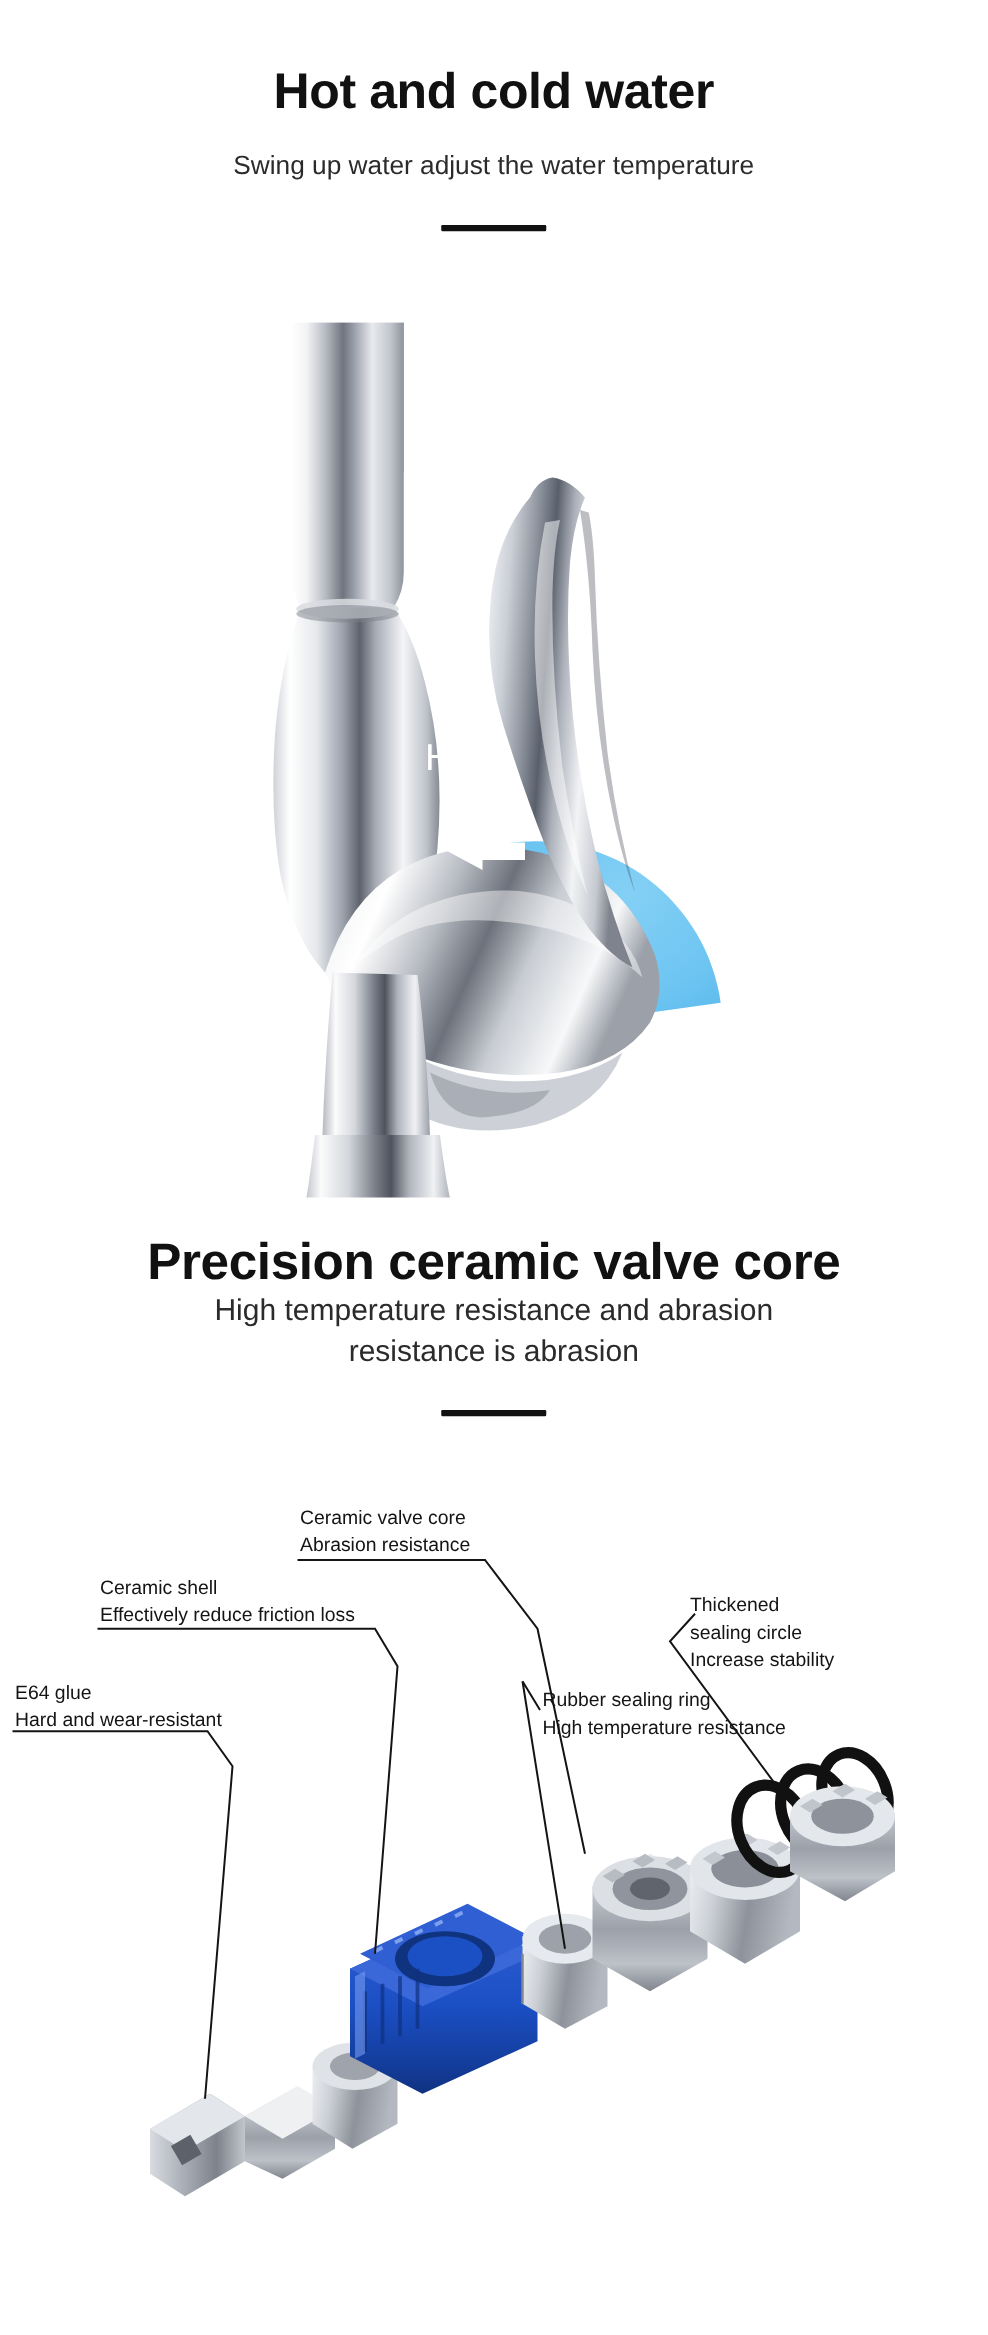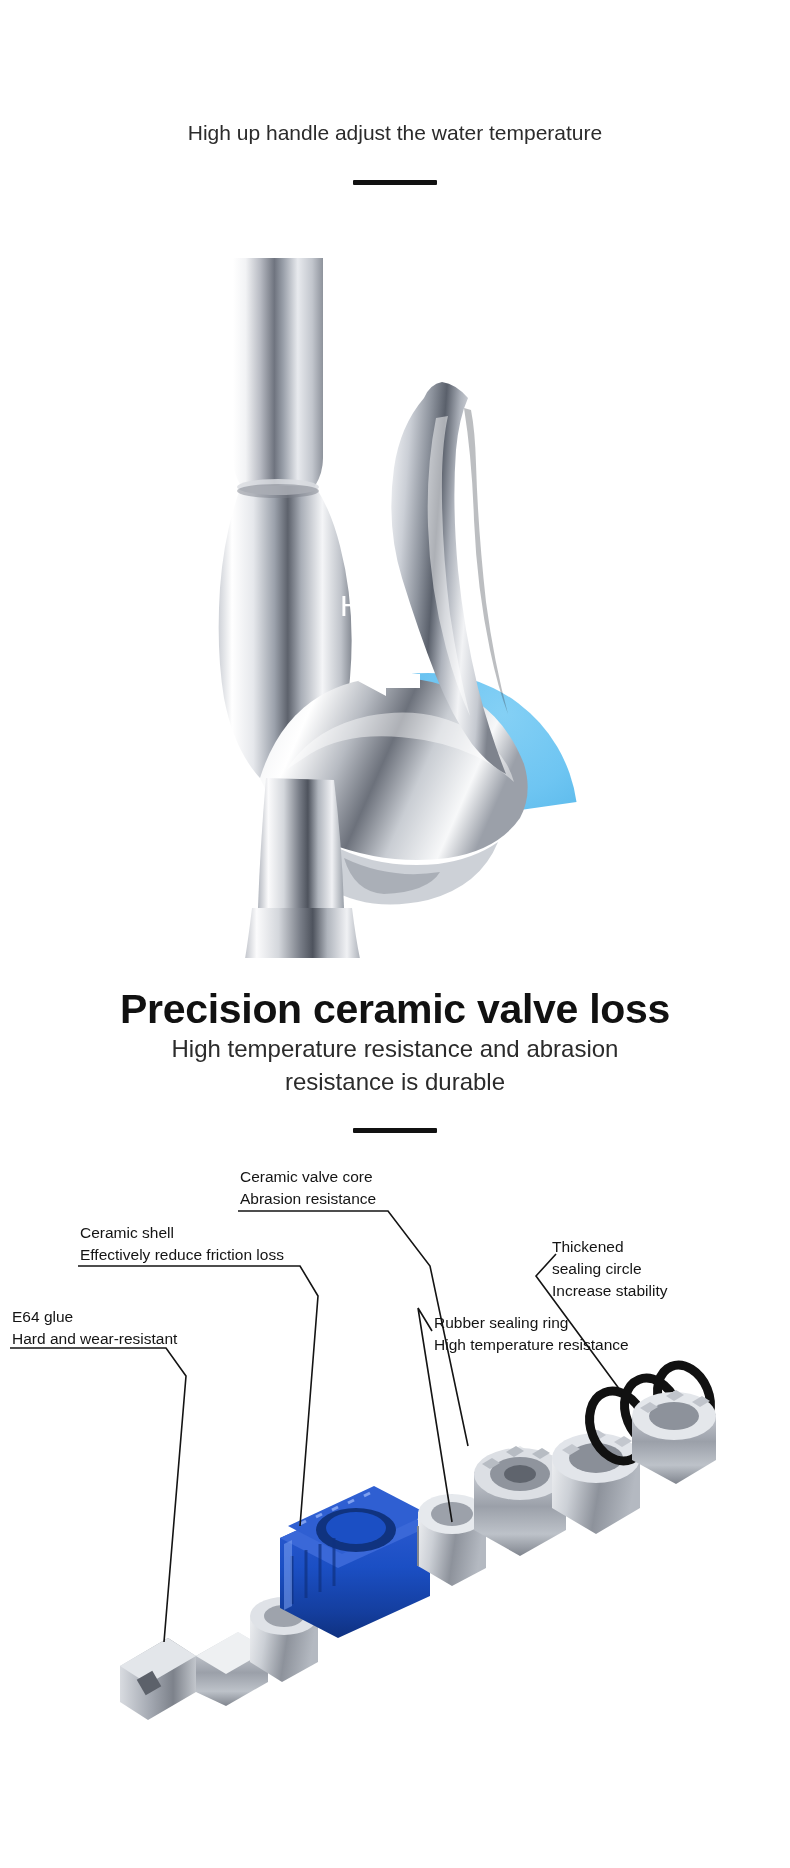--- a/index.html
+++ b/index.html
@@ -30,42 +30,42 @@
 
   
   #sec2{top:985px;}
   #sec2 .headline{font-size:41px;}
   #sec2 .subhead{font-size:24px;}
   #sec2 .rule{margin-top:30px;}
 
   
   .art{position:absolute;left:0;width:790px;}
   #art-faucet{top:258px;height:700px;margin-left:28px;}
-  #art-valve{top:1126px;height:690px;}
+  #art-valve{top:1163px;height:690px;}
   .art svg{display:block;width:100%;height:100%;}
 
   .sector-label{
     fill:#ffffff;font-family:"Liberation Sans",sans-serif;
     font-size:30px;font-weight:normal;
   }
   .callout-text{
     font-family:"Liberation Sans",sans-serif;font-size:15.5px;
     fill:#141414;
   }
 </style>
 </head>
 <body>
 
 <div class="page">
 
   <div class="section" id="sec1">
     <h1 class="headline">
-      <br>
+      <span>Hot and cold water</span><br>
     </h1>
-    <p class="subhead">High up handle adjust the water temperature</p>
+    <p class="subhead">Swing up water adjust the water temperature</p>
     <div class="rule"></div>
   </div>
 
   <div class="art" id="art-faucet">
     <svg viewBox="0 0 790 700" preserveAspectRatio="xMidYMid meet" aria-hidden="true">
       <defs>
         <linearGradient id="chromeSpout" x1="0" y1="0" x2="1" y2="0">
           <stop offset="0%" stop-color="#ffffff"></stop>
           <stop offset="14%" stop-color="#f2f3f5"></stop>
           <stop offset="30%" stop-color="#b9bcc4"></stop>
@@ -219,24 +219,24 @@
       <g>
         <path d="M238,520 Q232,590 230,650 L316,650 Q314,586 306,522 Z" fill="url(#chromeBase)"></path>
         <path d="M224,650 Q218,700 214,716 L336,716 Q330,698 324,650 Z" fill="url(#chromeBase)"></path>
         <ellipse cx="275" cy="718" rx="62" ry="11" fill="url(#chromeBase)"></ellipse>
         <ellipse cx="275" cy="722" rx="62" ry="9" fill="#4b505a" opacity="0.35"></ellipse>
       </g>
     </svg>
   </div>
 
   <div class="section" id="sec2">
-    <h2 class="headline">Precision ceramic valve loss</h2>
+    <h2 class="headline">Precision ceramic valve core</h2>
     <p class="subhead">
       <span>High temperature resistance and abrasion</span><br>
-      <span>resistance is durable</span>
+      <span>resistance is abrasion</span>
     </p>
     <div class="rule"></div>
   </div>
 
   <div class="art" id="art-valve">
     <svg viewBox="0 0 790 690" preserveAspectRatio="xMidYMid meet">
       <defs>
         <linearGradient id="blueShell" x1="0" y1="0" x2="0" y2="1">
           <stop offset="0%" stop-color="#4d78e0"></stop>
           <stop offset="18%" stop-color="#2a59cf"></stop>

